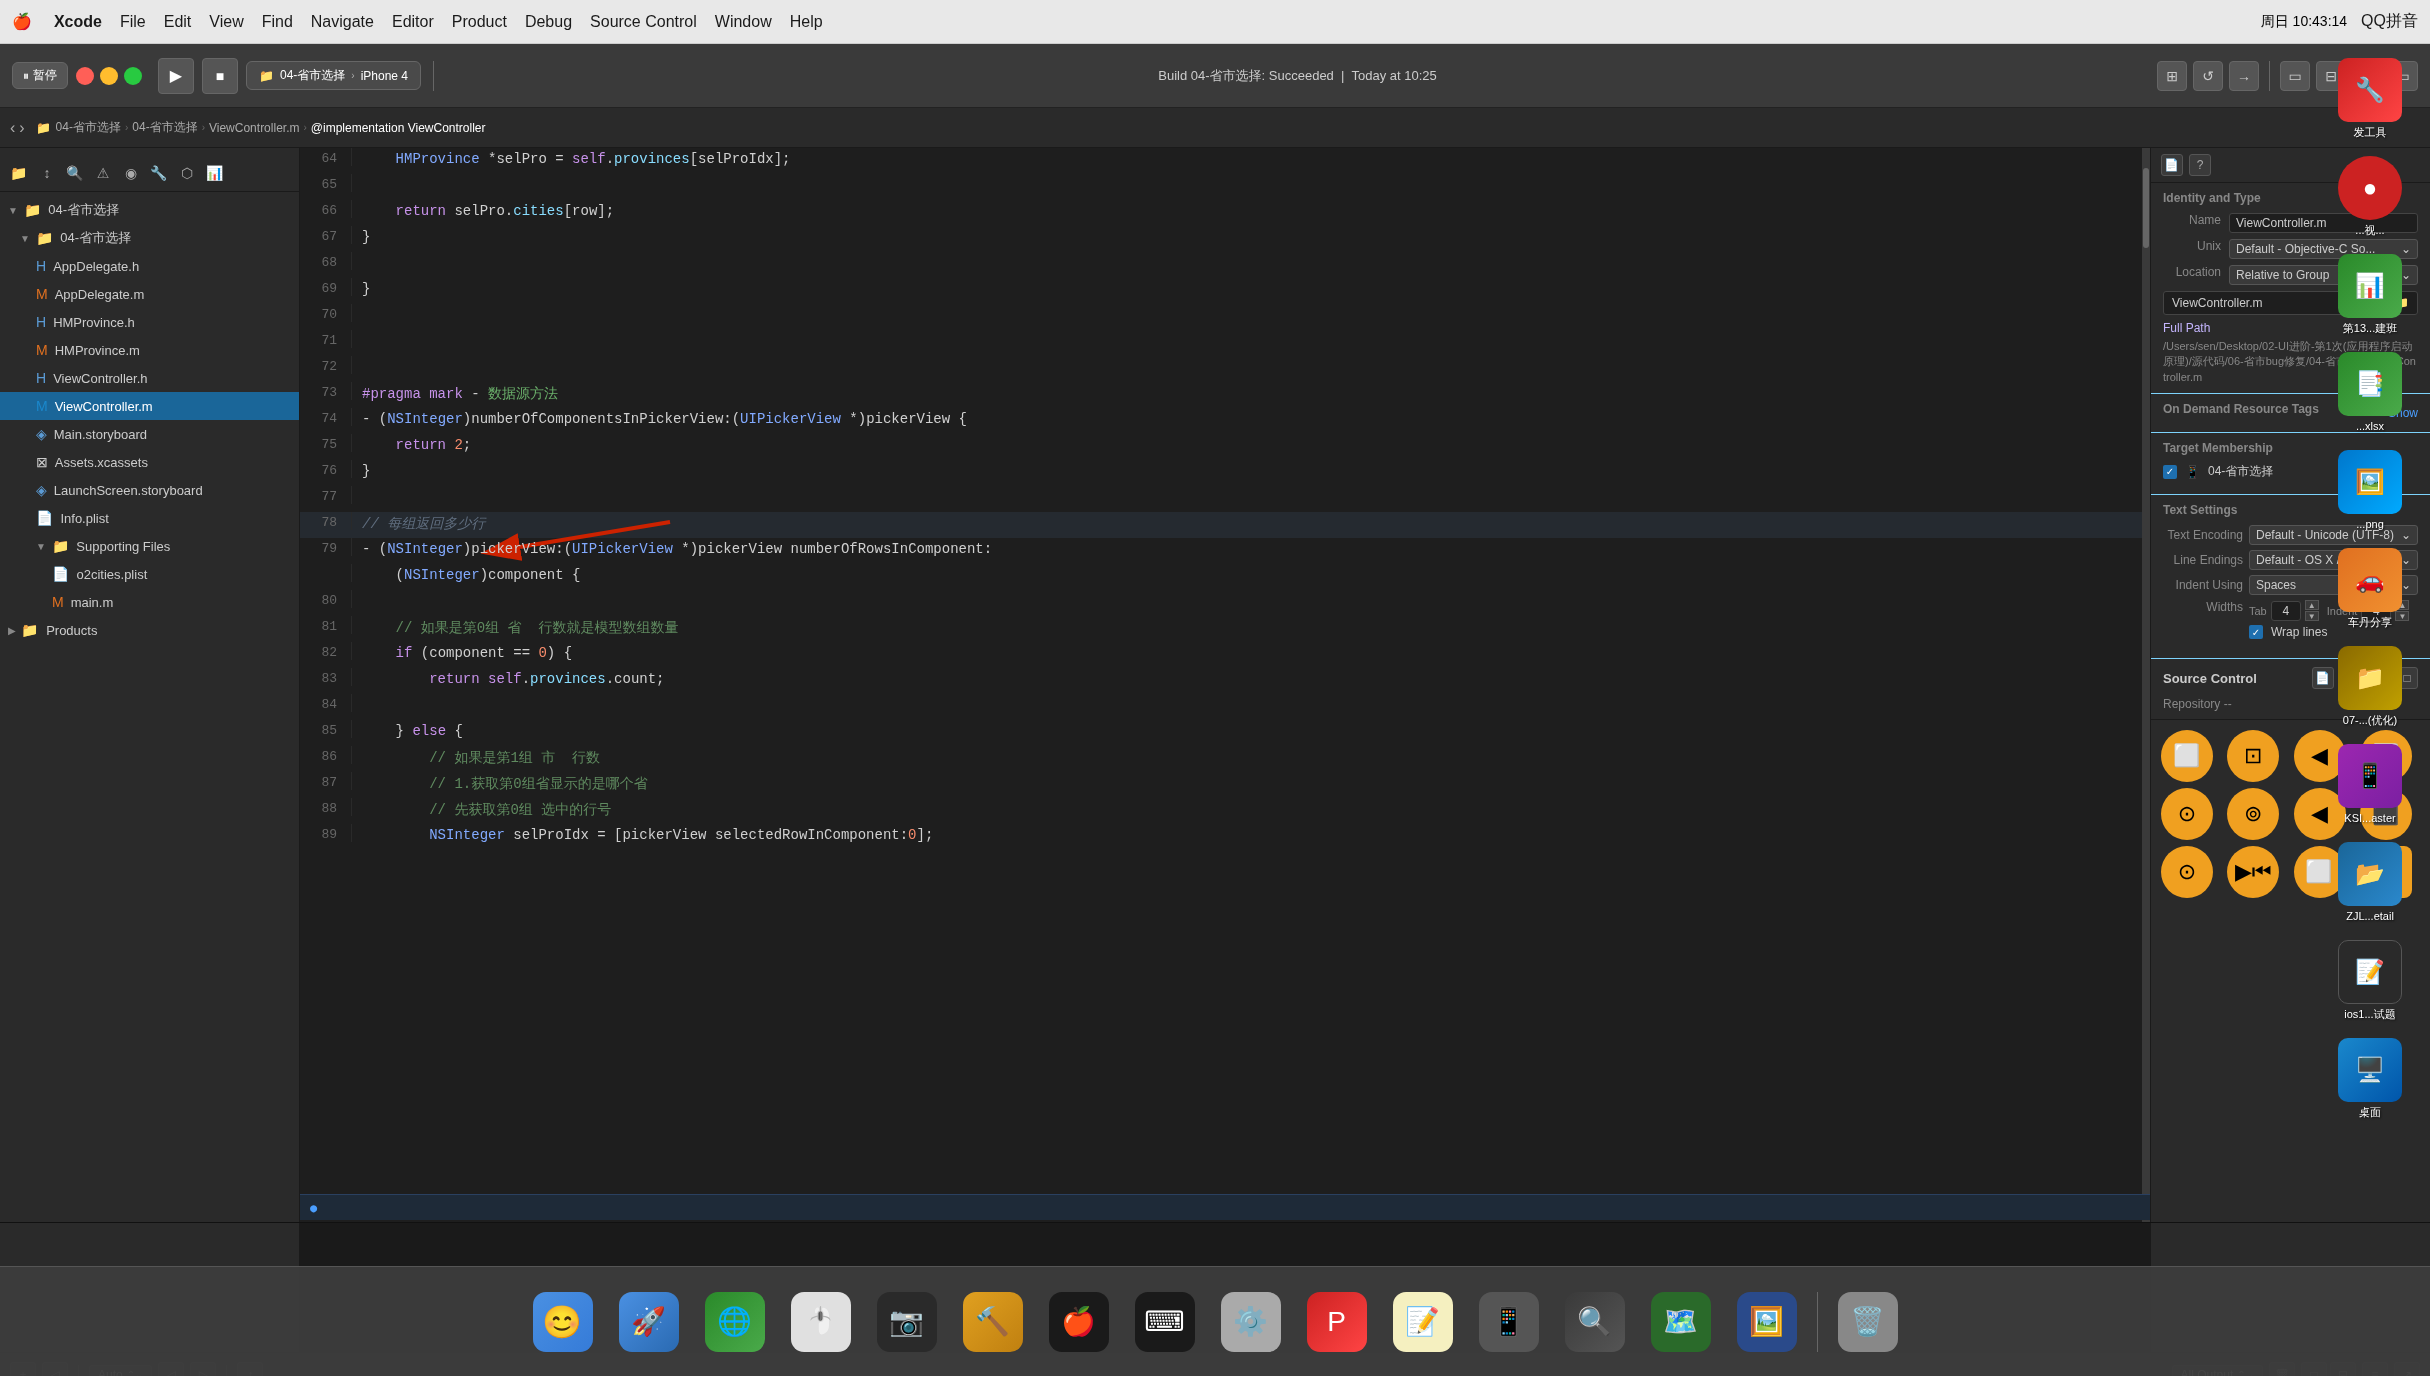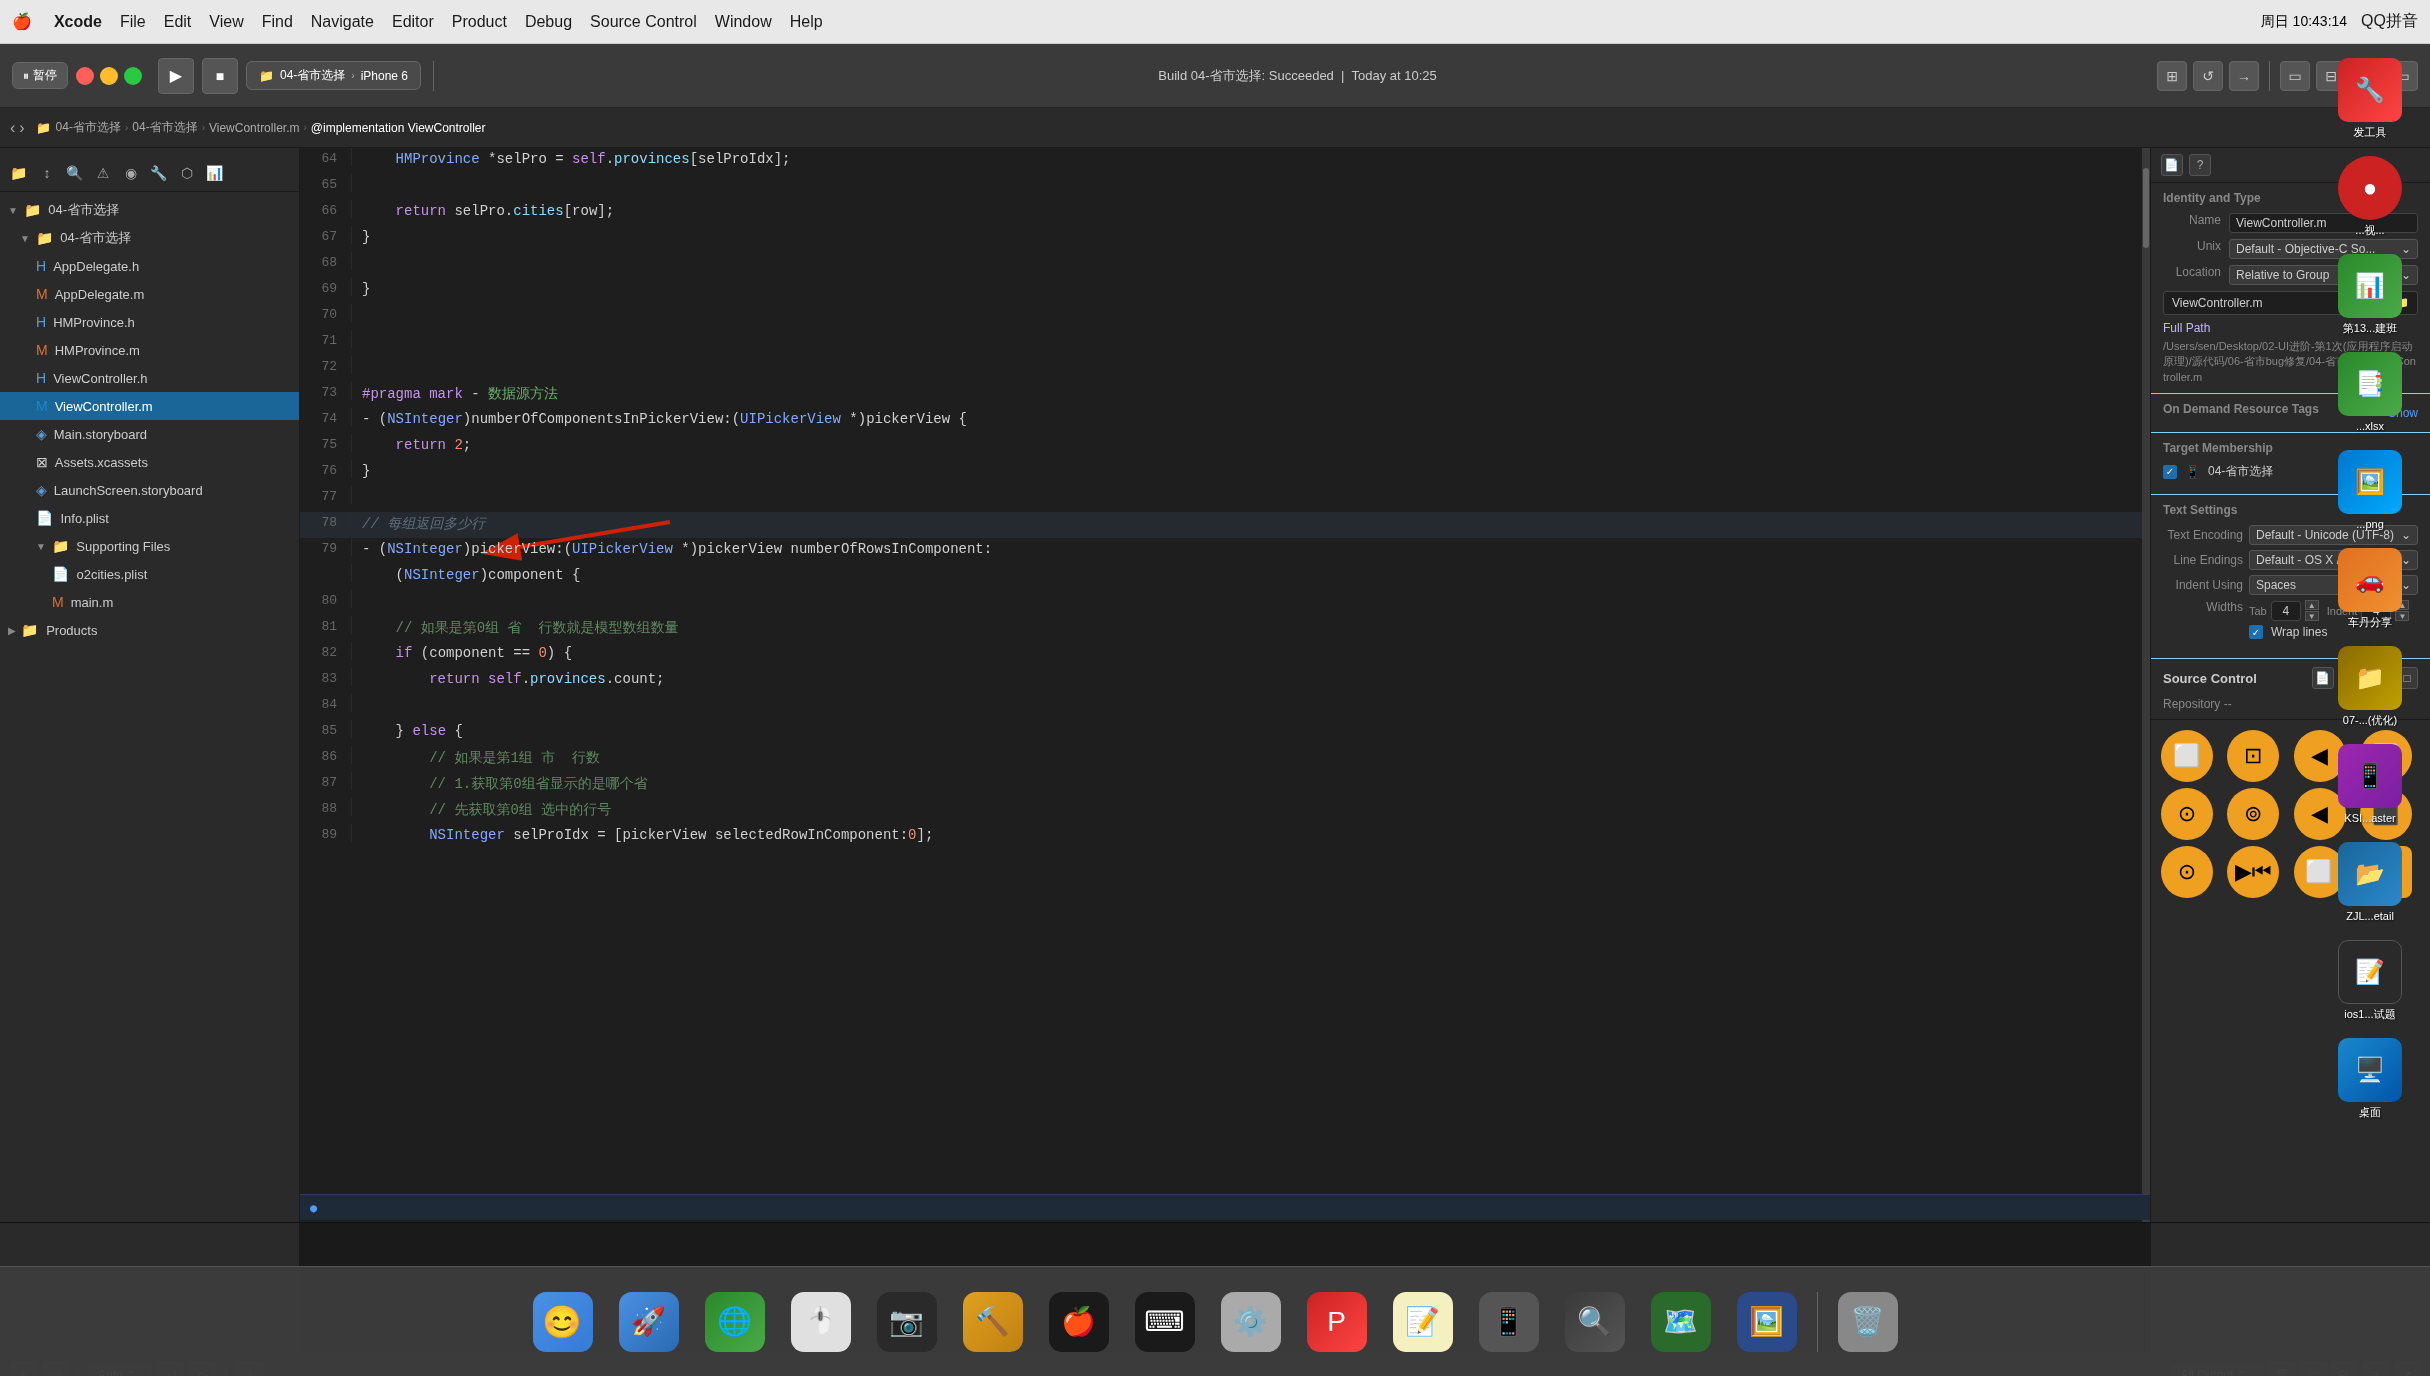--- a/index.html
+++ b/index.html
@@ -588,21 +588,21 @@
     <div class="traffic-light tl-red"></div>
     <div class="traffic-light tl-yellow"></div>
     <div class="traffic-light tl-green"></div>
   </div>
   <div class="toolbar-play-btn">▶</div>
   <div class="toolbar-stop-btn">■</div>
   <div class="toolbar-scheme">
     <span style="color:#f0c040;">📁</span>
     <span>04-省市选择</span>
     <span style="font-size:10px;color:#aaa;">›</span>
-    <span>iPhone 6</span>
+    <span>iPhone 4</span>
   </div>
   <div class="toolbar-separator"></div>
   <div class="toolbar-status">
     <span>Build 04-省市选择: Succeeded</span>
     &nbsp;|&nbsp;
     <span>Today at 10:25</span>
   </div>
   <div class="toolbar-right-icons">
     <div class="toolbar-icon-btn">⊞</div>
     <div class="toolbar-icon-btn">↺</div>

